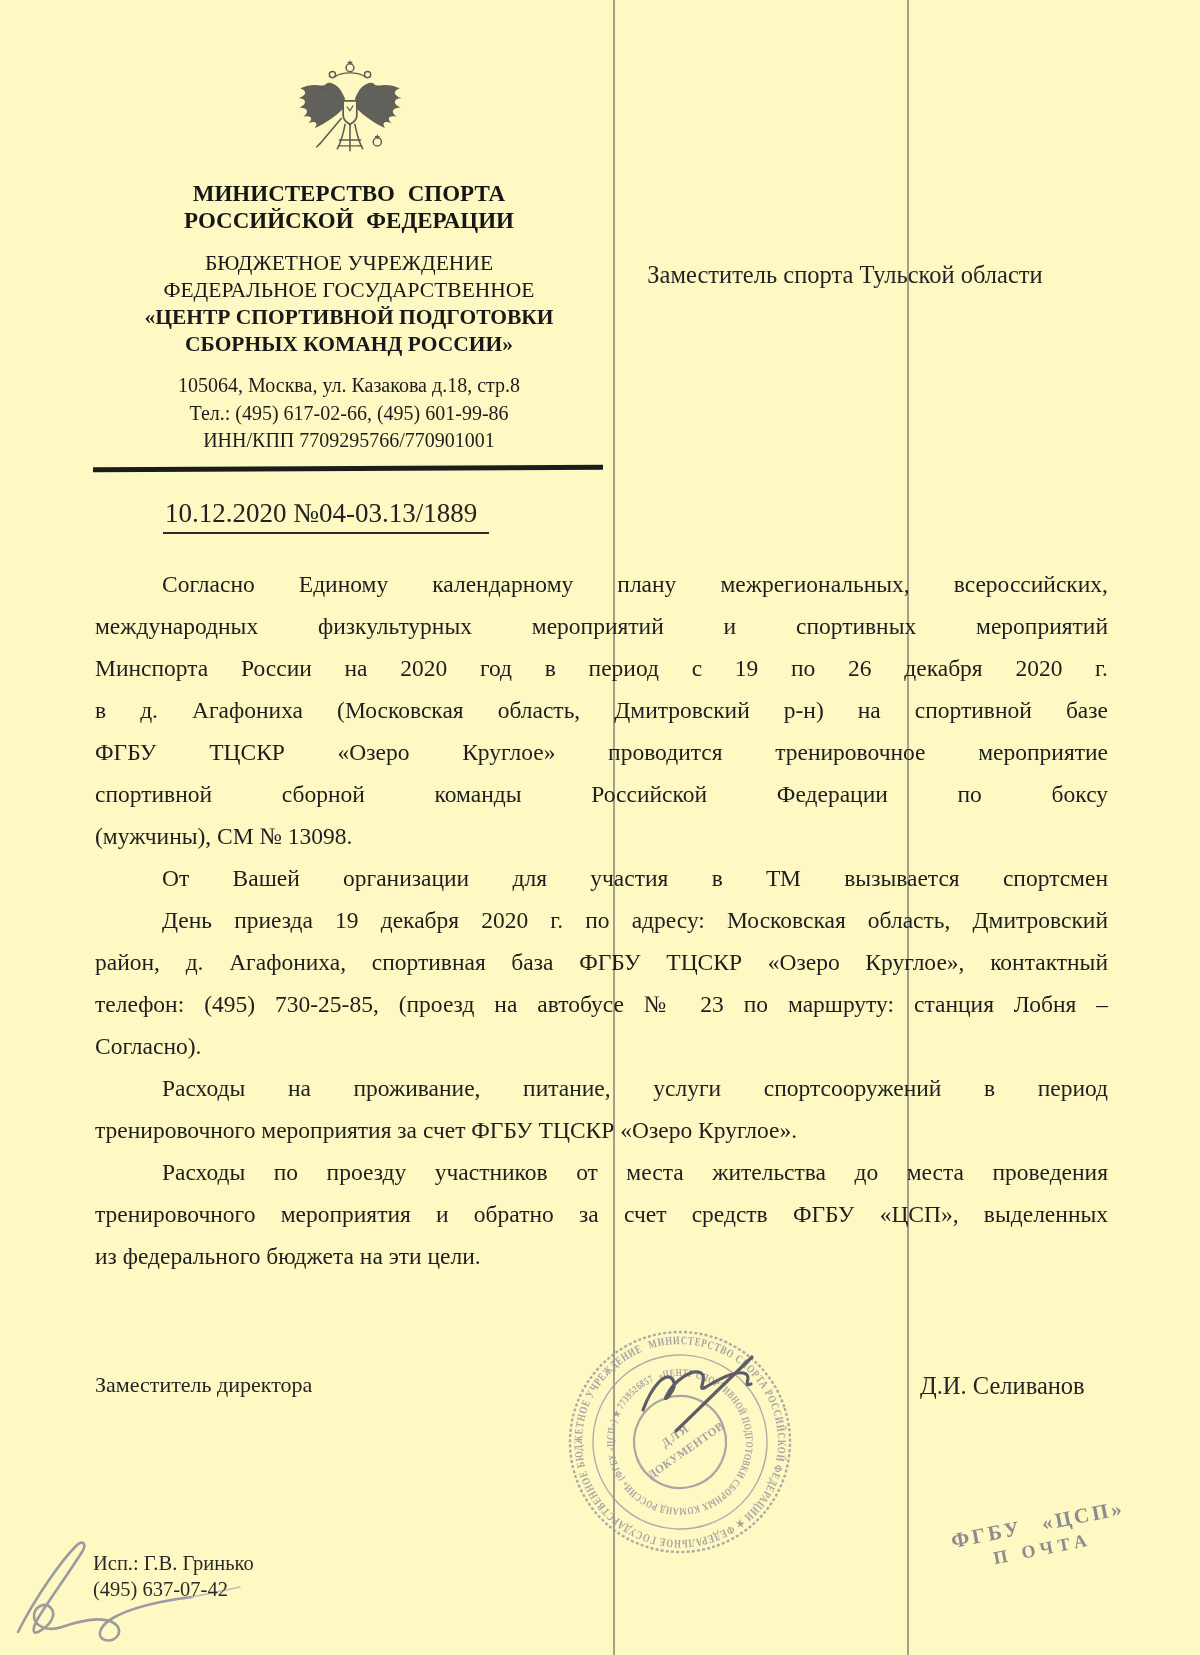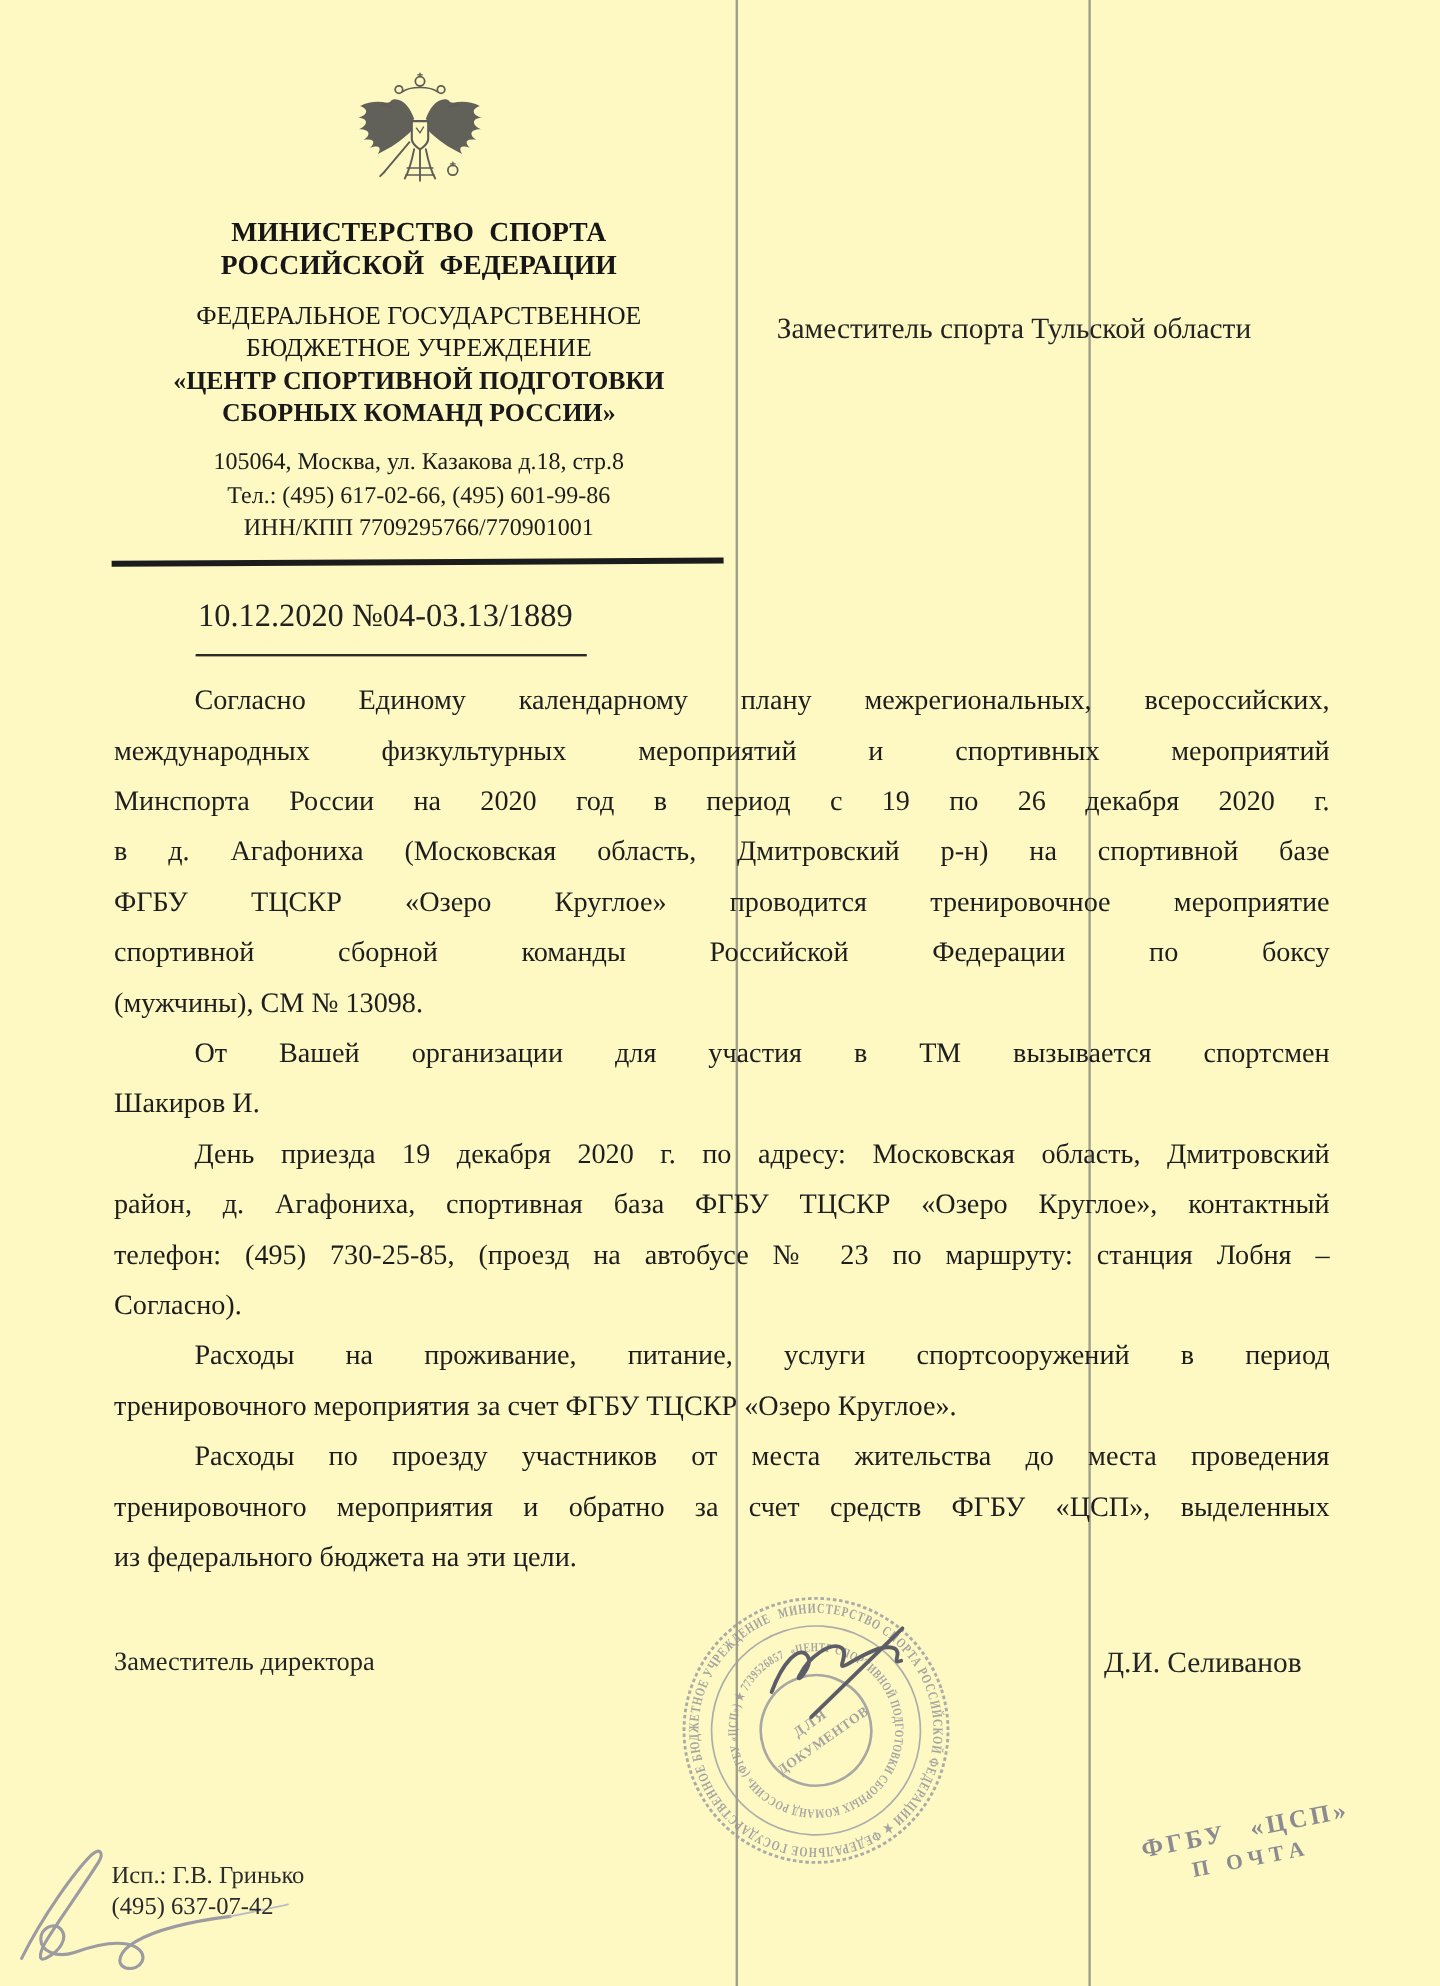--- a/index.html
+++ b/index.html
@@ -22,21 +22,21 @@
     font-weight:bold;font-size:23px;line-height:27px;word-spacing:7px;color:#161616;}
   .org{position:absolute;top:192px;left:0;width:100%;font-size:21.5px;line-height:27px;color:#191919;}
   .org .b{font-weight:bold;}
   .contacts{position:absolute;top:314px;left:0;width:100%;font-size:20px;line-height:27.5px;color:#1c1c1c;}
   .lh-rule{position:absolute;left:93px;top:466px;width:510px;height:4.5px;background:#1c1c1c;transform:rotate(-0.3deg);}
 
   .addressee{position:absolute;left:612px;top:261px;width:466px;text-align:center;
     font-size:24.5px;color:#242424;}
 
   .refline{position:absolute;left:163px;top:498px;font-size:27px;color:#222;}
-  .refline span{display:inline-block;border-bottom:2.6px solid #2b2b2b;padding:0 12px 16px 2px;}
+  .refline span{display:inline-block;border-bottom:2.6px solid #2b2b2b;padding:0 12px 3px 2px;}
 
   
   .body{position:absolute;left:95px;top:563px;width:1013px;
     font-size:23.5px;line-height:42px;color:#1e1e1e;}
   .body .line{text-align:justify;text-align-last:justify;}
   .body .fl{padding-left:67px;}
   .body .ll{text-align-last:left;}
 
   .sig-pos{position:absolute;left:95px;top:1372px;font-size:22px;color:#242424;}
   .sig-name{position:absolute;left:920px;top:1372px;font-size:24.5px;color:#242424;text-align:right;}
@@ -79,22 +79,22 @@
         <path d="M56,62 L34,88 M31,91 l4,-4" stroke-width="1.6"></path>
         <circle cx="93" cy="86" r="4.2" stroke-width="1.5"></circle>
         <path d="M93,82 V79 M91,80.5 h4" stroke-width="1.2"></path>
       </g>
     </svg>
     <div class="ministry">
       <div>МИНИСТЕРСТВО СПОРТА</div>
       <div>РОССИЙСКОЙ ФЕДЕРАЦИИ</div>
     </div>
     <div class="org">
+      <div>БЮДЖЕТНОЕ УЧРЕЖДЕНИЕ</div>
       <div>ФЕДЕРАЛЬНОЕ ГОСУДАРСТВЕННОЕ</div>
-      <div>БЮДЖЕТНОЕ УЧРЕЖДЕНИЕ</div>
       <div class="b">«ЦЕНТР СПОРТИВНОЙ ПОДГОТОВКИ</div>
       <div class="b">СБОРНЫХ КОМАНД РОССИИ»</div>
     </div>
     <div class="contacts">
       <div>105064, Москва, ул. Казакова д.18, стр.8</div>
       <div>Тел.: (495) 617-02-66, (495) 601-99-86</div>
       <div>ИНН/КПП 7709295766/770901001</div>
     </div>
   </div>
   <div class="lh-rule"></div>
@@ -108,21 +108,20 @@
   <div class="body">
     <div class="line fl">Согласно Единому календарному плану межрегиональных, всероссийских,</div>
     <div class="line">международных физкультурных мероприятий и спортивных мероприятий</div>
     <div class="line">Минспорта России на 2020 год в период с 19 по 26 декабря 2020 г.</div>
     <div class="line">в д. Агафониха (Московская область, Дмитровский р-н) на спортивной базе</div>
     <div class="line">ФГБУ ТЦСКР «Озеро Круглое» проводится тренировочное мероприятие</div>
     <div class="line">спортивной сборной команды Российской Федерации по боксу</div>
     <div class="line ll">(мужчины), СМ № 13098.</div>
 
     <div class="line fl">От Вашей организации для участия в ТМ вызывается спортсмен</div>
-    <div class="line ll">Шакиров И.</div>
 
     <div class="line fl">День приезда 19 декабря 2020 г. по адресу: Московская область, Дмитровский</div>
     <div class="line">район, д. Агафониха, спортивная база ФГБУ ТЦСКР «Озеро Круглое», контактный</div>
     <div class="line">телефон: (495) 730-25-85, (проезд на автобусе № 23 по маршруту: станция Лобня –</div>
     <div class="line ll">Согласно).</div>
 
     <div class="line fl">Расходы на проживание, питание, услуги спортсооружений в период</div>
     <div class="line ll">тренировочного мероприятия за счет ФГБУ ТЦСКР «Озеро Круглое».</div>
 
     <div class="line fl">Расходы по проезду участников от места жительства до места проведения</div>

